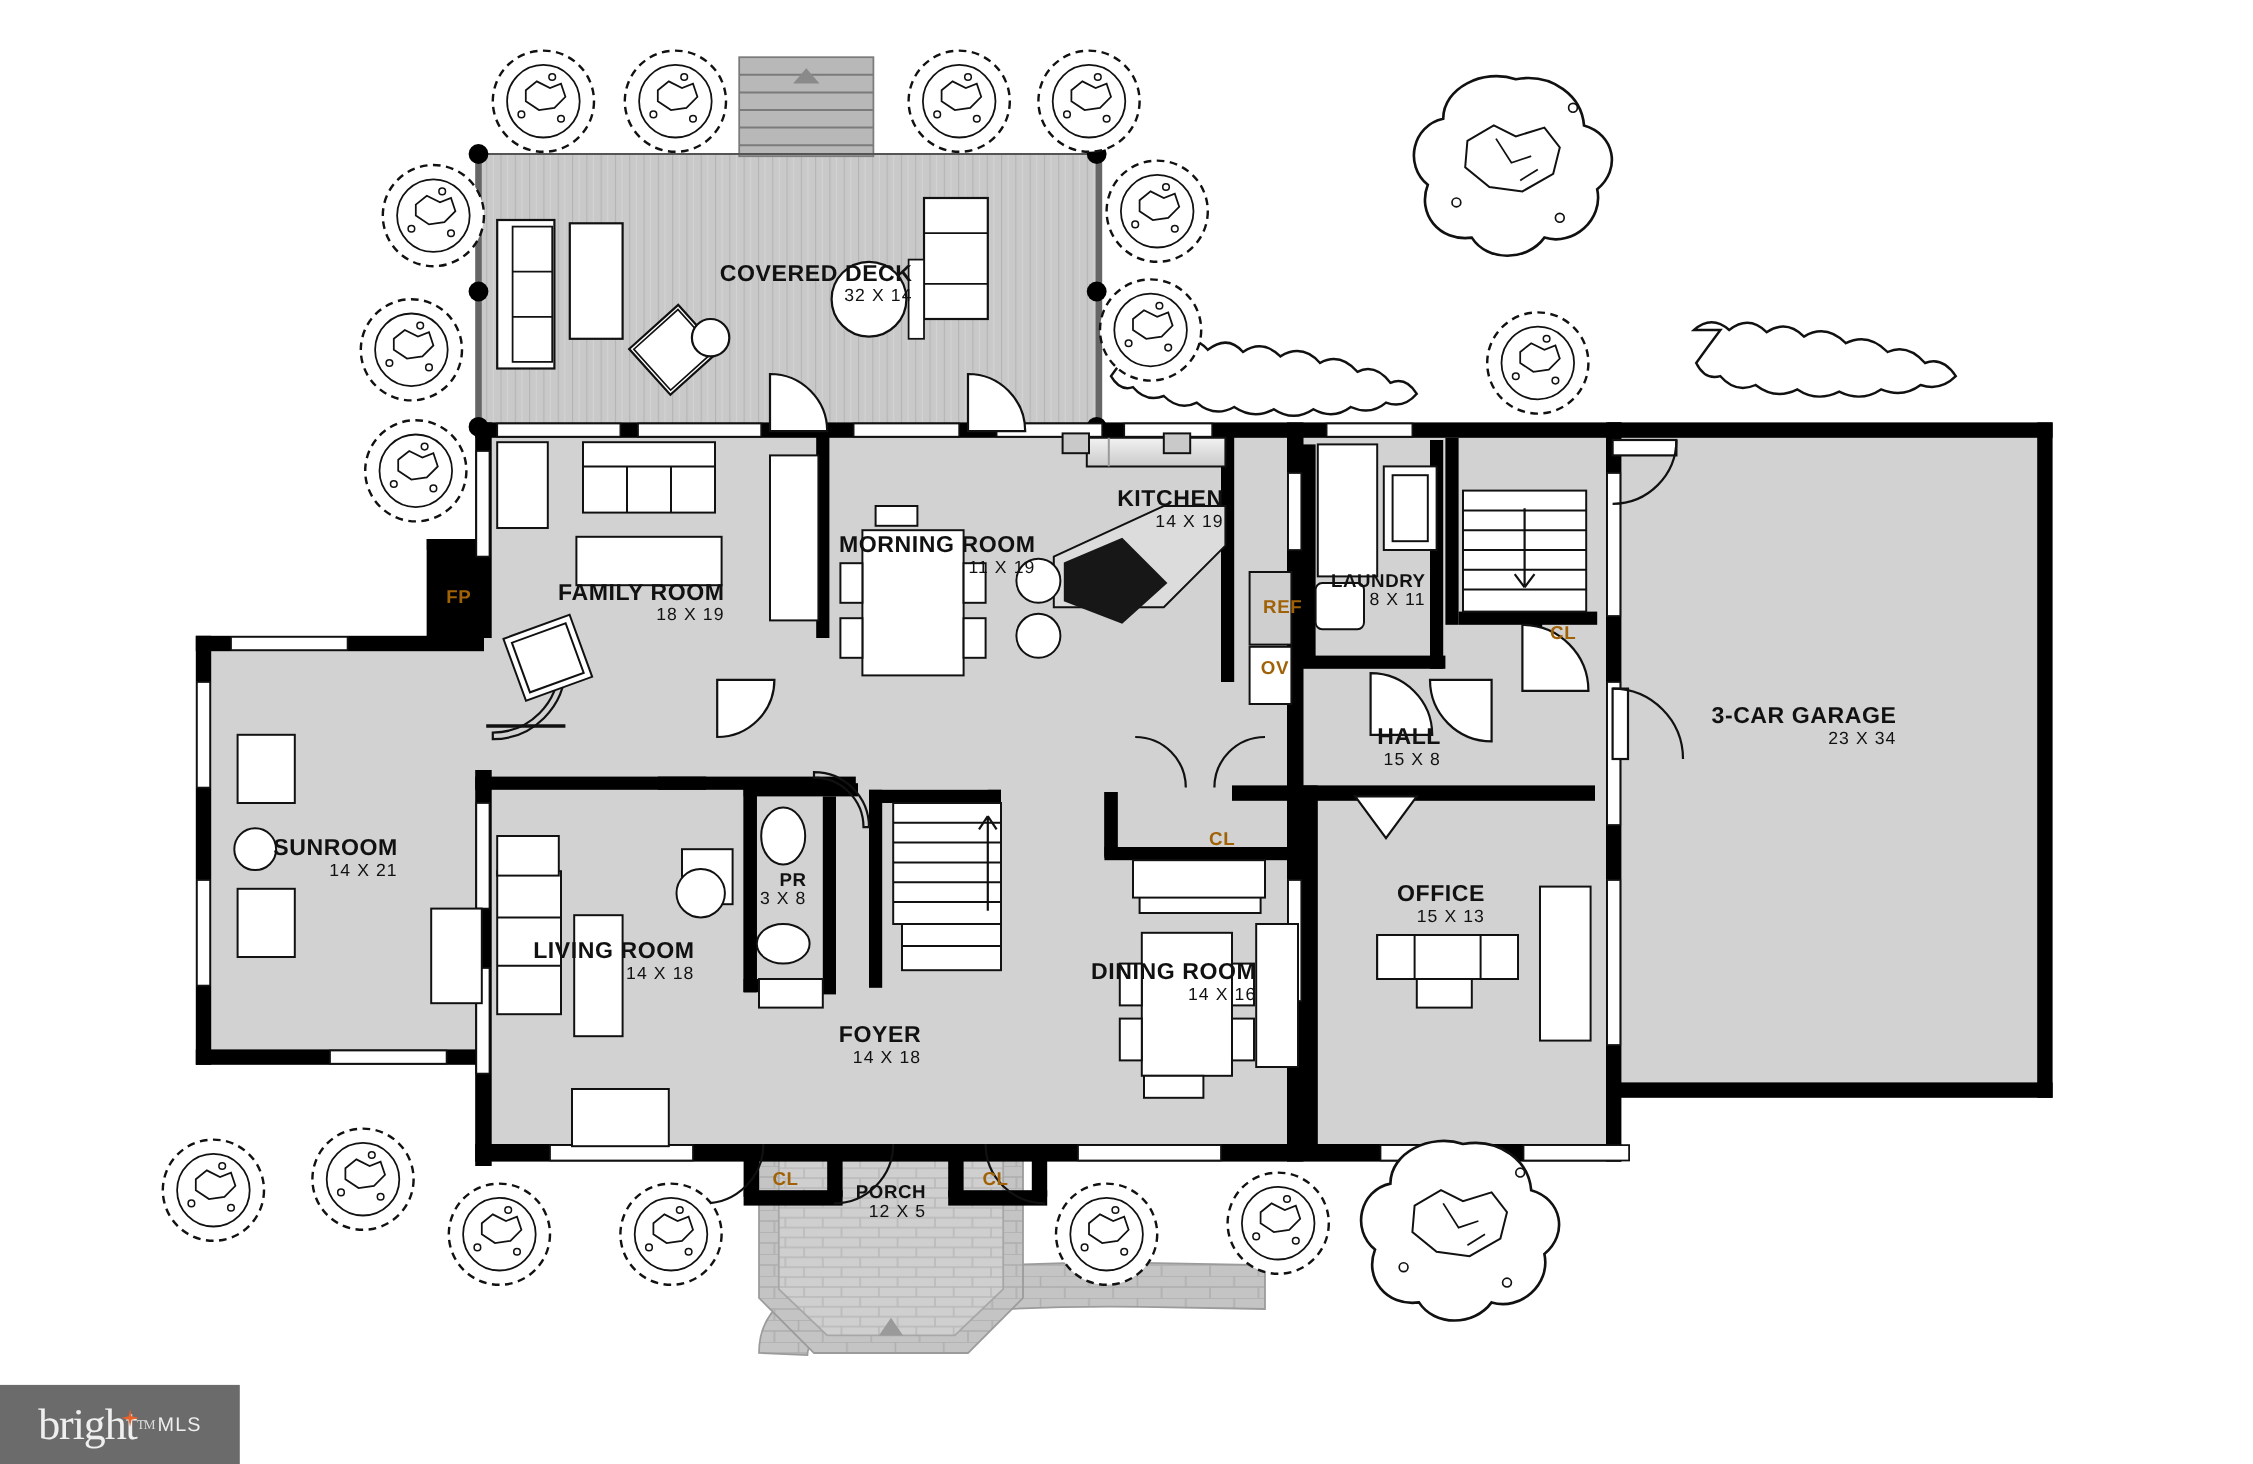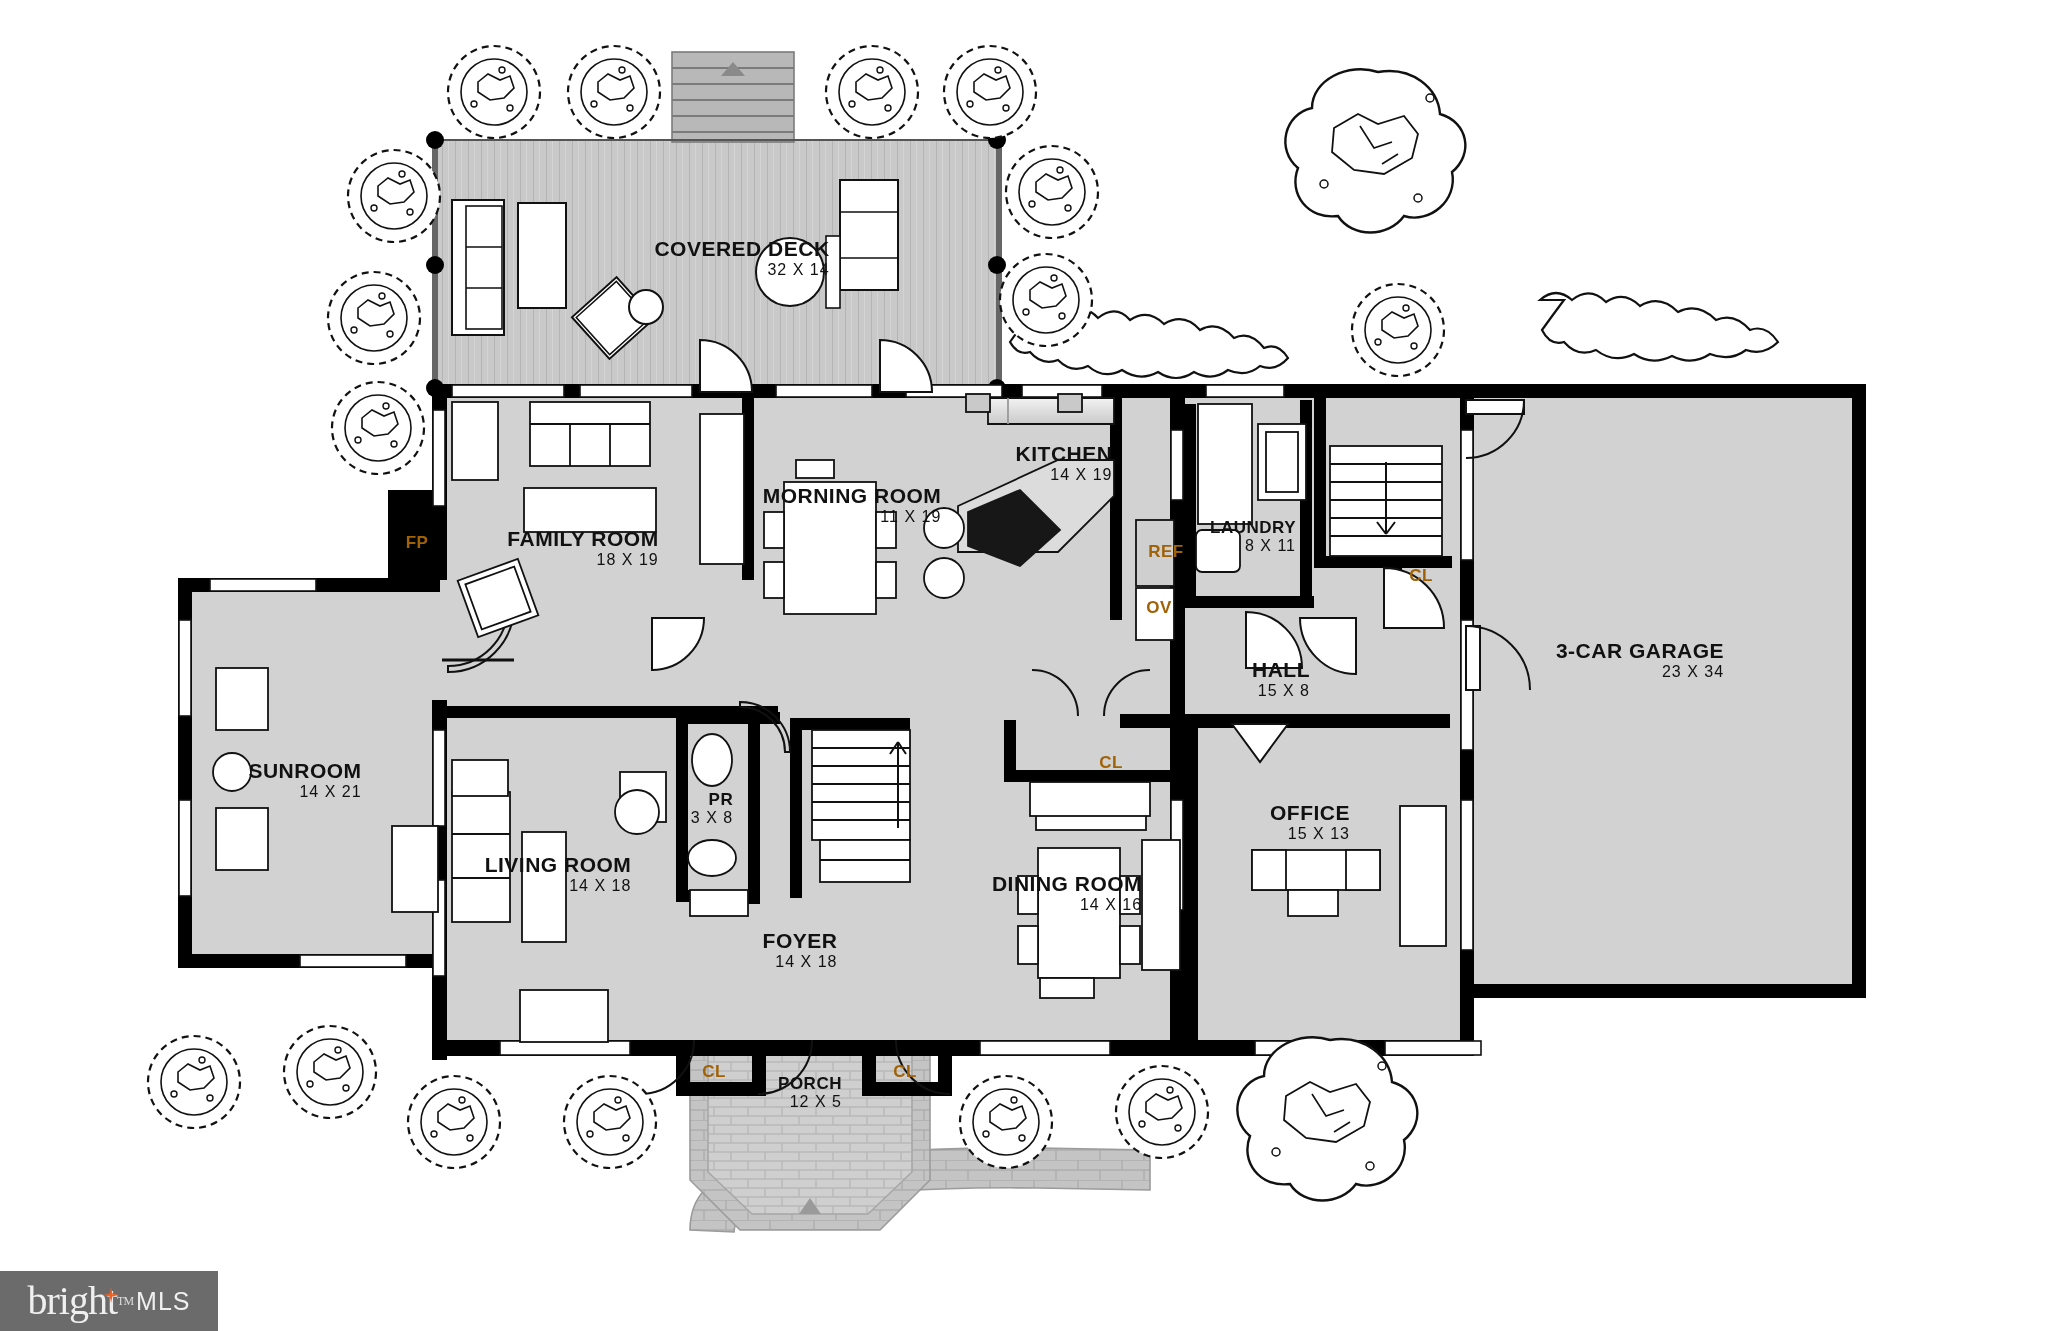--- a/index.html
+++ b/index.html
@@ -8,31 +8,31 @@
        font-family:"Liberation Sans", sans-serif;}
   #plan{position:absolute;left:0;top:0;width:2048px;height:1331px;}
   .lbl{position:absolute;text-align:right;color:#111;line-height:1.08;
        white-space:nowrap;transform:translate(-50%,-50%);pointer-events:none;}
   .lbl .nm{font-weight:700;letter-spacing:.5px;font-size:21px;}
   .lbl .dm{font-weight:400;letter-spacing:1px;font-size:16px;}
   .lbl.sm .nm{font-size:17px;}
   .lbl.sm .dm{font-size:16px;}
   .tag{position:absolute;transform:translate(-50%,-50%);font-weight:700;
        font-size:17px;color:#a16207;letter-spacing:.5px;white-space:nowrap;}
-  #logo{position:absolute;left:0;bottom:0;width:218px;height:60px;
+  #logo{position:absolute;left:0;bottom:0;width:218px;height:72px;
         background:#6b6b6b;display:flex;align-items:center;
         justify-content:center;gap:7px;}
   #logo .bw{font-family:"Liberation Serif", serif;font-size:40px;color:#efefef;
             letter-spacing:-1px;position:relative;line-height:1;}
   #logo .star{position:absolute;right:-2px;top:6px;width:16px;height:16px;
       background:#e8622a;
       clip-path:polygon(50% 0%,58% 40%,100% 50%,58% 60%,50% 100%,42% 60%,0% 50%,42% 40%);}
   #logo .tm{position:absolute;right:-16px;top:14px;font-size:12px;color:#ddd;
             font-family:Liberation Serif, serif;}
-  #logo .mls{font-size:25px;color:#efefef;letter-spacing:1px;
+  #logo .mls{font-size:18px;color:#efefef;letter-spacing:1px;
              font-family:"Liberation Sans",sans-serif;margin-left:12px;}
 </style>
 </head>
 <body>
 
 <svg id="plan" viewBox="0 0 2048 1331">
   <defs>
     <pattern id="deckboards" width="13" height="10" patternUnits="userSpaceOnUse">
       <rect width="13" height="10" fill="#c9c9c9"></rect>
       <rect x="0" y="0" width="1" height="10" fill="#b4b4b4"></rect>

